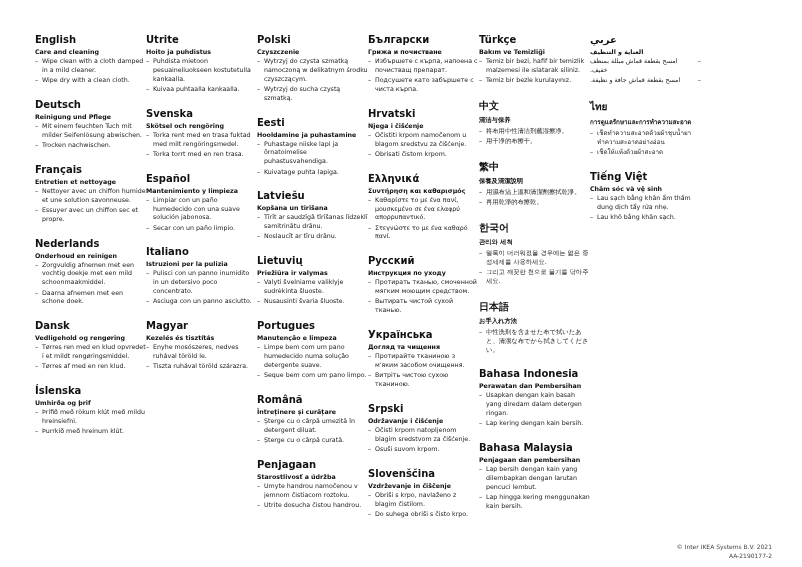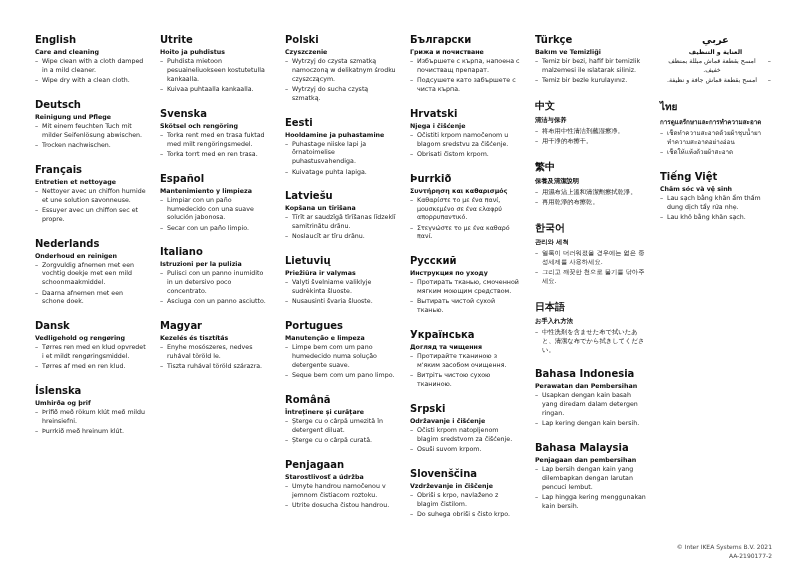--- a/index.html
+++ b/index.html
@@ -10,21 +10,20 @@
     color: #1a1a1a;
     font-family: "DejaVu Sans", "Liberation Sans", sans-serif;
     position: relative;
     overflow: hidden;
   }
   .columns {
     position: absolute;
     left: 35px;
     top: 34px;
     display: flex;
-    gap: 14px;
   }
   .col {
     width: 111px;
     flex: 0 0 111px;
   }
   section.section { margin: 0 0 14px 0; }
   h2.lang {
     font-size: 10px;
     font-weight: bold;
     margin: 0 0 3px 0;
@@ -48,21 +47,21 @@
     padding-left: 7px;
     margin: 0 0 1.5px 0;
     color: #222;
   }
   ul.instr li::before {
     content: "–";
     position: absolute;
     left: 0;
     top: 0;
   }
-  section.rtl { direction: rtl; text-align: center; }
+  section.rtl { direction: rtl; text-align: left; }
   section.rtl ul.instr li { padding-left: 0; padding-right: 7px; }
   section.rtl ul.instr li::before { left: auto; right: 0; }
   .footer {
     position: absolute;
     right: 30px;
     bottom: 6px;
     text-align: right;
     font-size: 6px;
     color: #444;
     line-height: 1.6;
@@ -235,21 +234,21 @@
         </section>
         <section class="section">
           <h2 class="lang">Hrvatski</h2>
           <h3 class="subtitle">Njega i čišćenje</h3>
           <ul class="instr">
             <li>Očistiti krpom namočenom u blagom sredstvu za čišćenje.</li>
             <li>Obrisati čistom krpom.</li>
           </ul>
         </section>
         <section class="section">
-          <h2 class="lang">Þurrkið</h2>
+          <h2 class="lang">Ελληνικά</h2>
           <h3 class="subtitle">Συντήρηση και καθαρισμός</h3>
           <ul class="instr">
             <li>Καθαρίστε το με ένα πανί, μουσκεμένο σε ένα ελαφρύ απορρυπαντικό.</li>
             <li>Στεγνώστε το με ένα καθαρό πανί.</li>
           </ul>
         </section>
         <section class="section">
           <h2 class="lang">Русский</h2>
           <h3 class="subtitle">Инструкция по уходу</h3>
           <ul class="instr">

